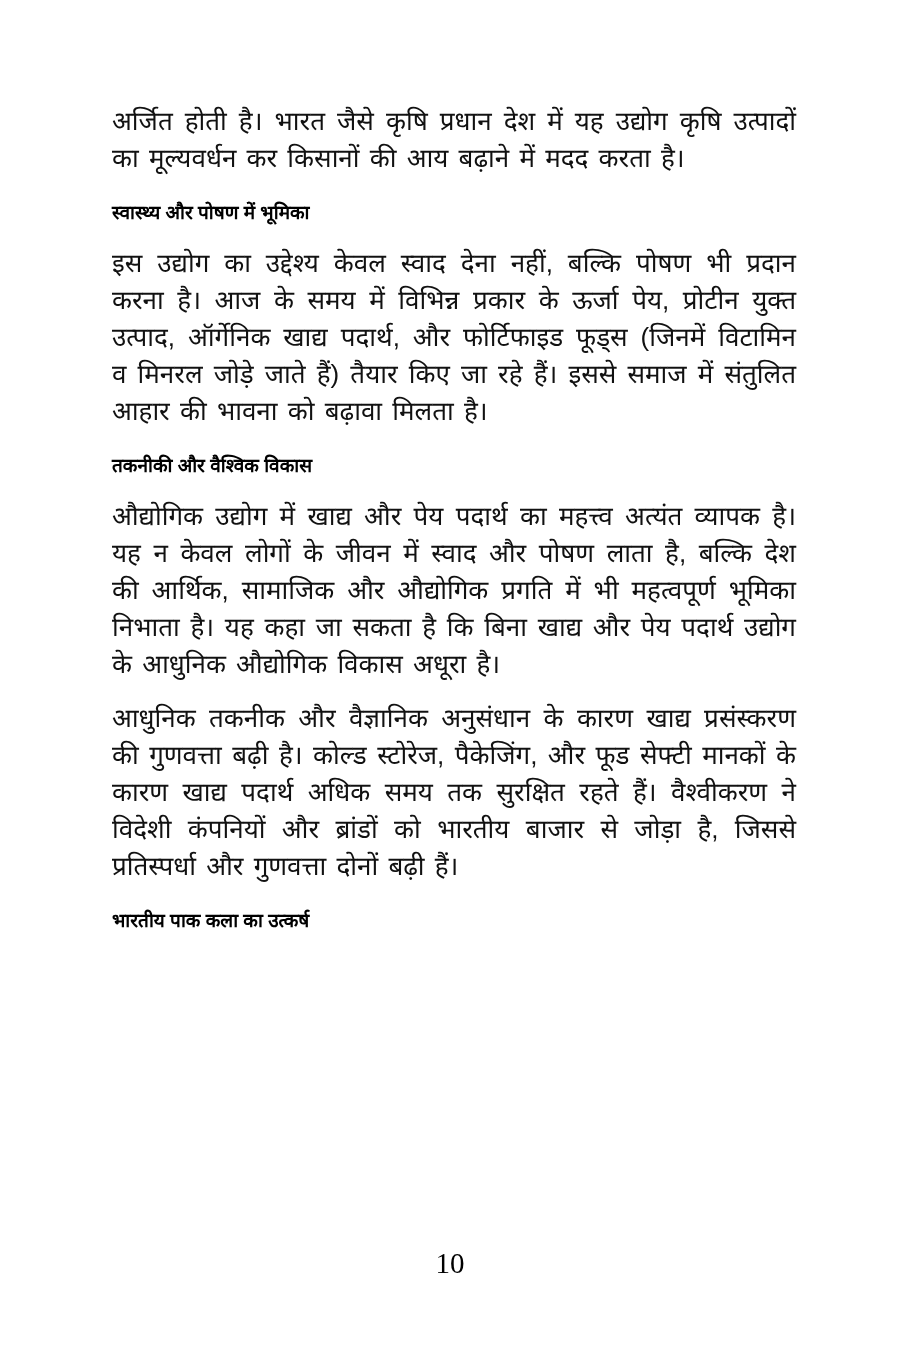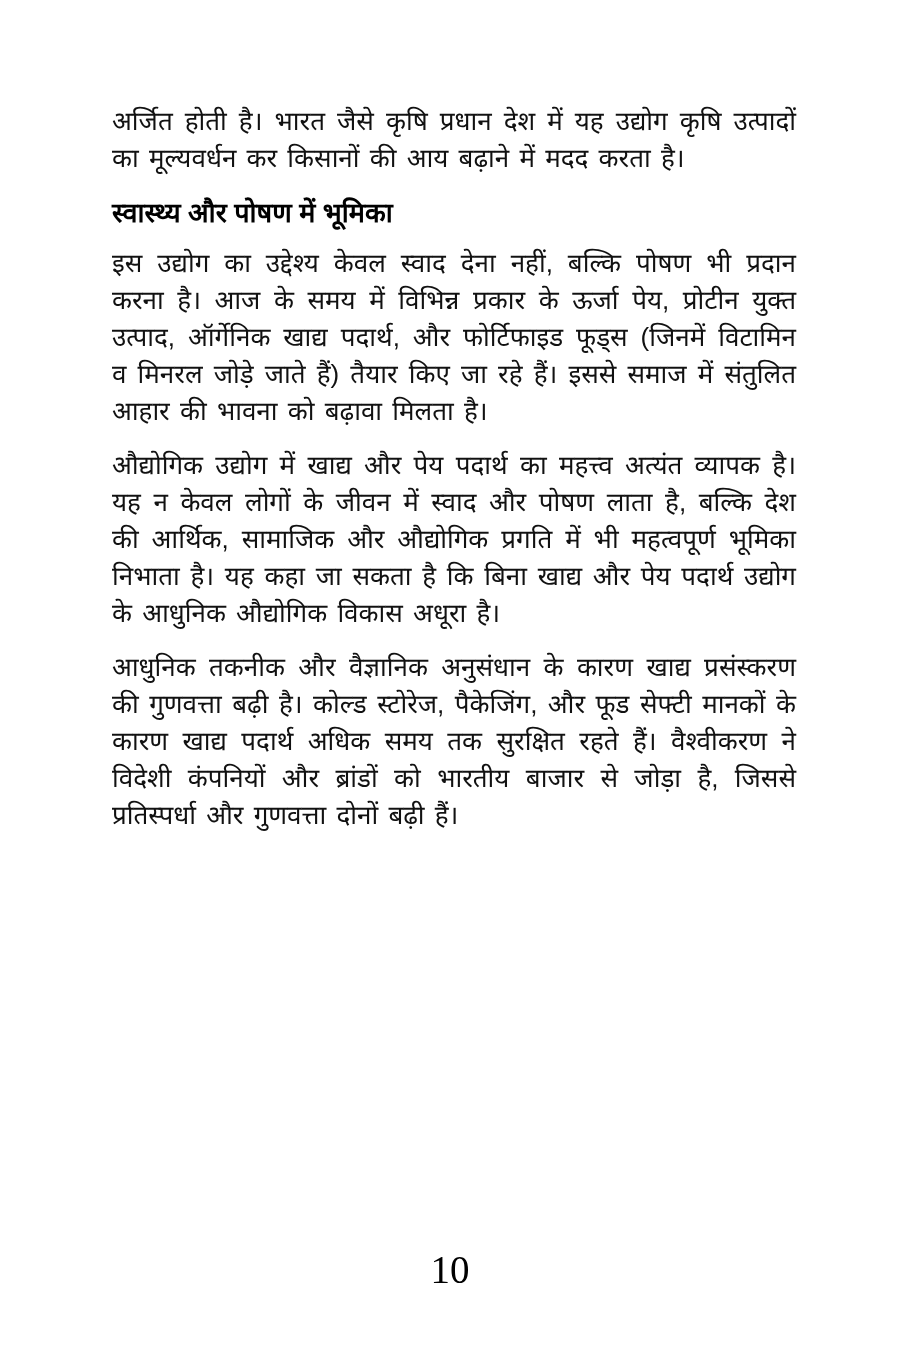--- a/index.html
+++ b/index.html
@@ -31,53 +31,55 @@
       line-height: 37px;
       text-align: justify;
       word-spacing: 3px;
       color: #111111;
       margin: 0 0 17px 0;
     }
 
     
 
     .heading {
-      font-size: 27px;
+      font-size: 19px;
       line-height: 38px;
       font-weight: 700;
       text-align: left;
       color: #000000;
       margin: 4px 0 13px 0;
     }
 
     .page-number {
       position: absolute;
       left: 0;
       top: 1247px;
       width: 100%;
       text-align: center;
       font-family: "Liberation Serif", "DejaVu Serif", serif;
-      font-size: 39px;
+      font-size: 29px;
       color: #000000;
     }
   </style>
 </head>
 <body>
 
 <div class="page">
 
   <p class="para">अर्जित होती है। भारत जैसे कृषि प्रधान देश में यह उद्योग कृषि उत्पादों का मूल्यवर्धन कर किसानों की आय बढ़ाने में मदद करता है।</p>
 
 
   <h2 class="heading">स्वास्थ्य और पोषण में भूमिका</h2>
 
   <p class="para">इस उद्योग का उद्देश्य केवल स्वाद देना नहीं, बल्कि पोषण भी प्रदान करना है। आज के समय में विभिन्न प्रकार के ऊर्जा पेय, प्रोटीन युक्त उत्पाद, ऑर्गेनिक खाद्य पदार्थ, और फोर्टिफाइड फूड्स (जिनमें विटामिन व मिनरल जोड़े जाते हैं) तैयार किए जा रहे हैं। इससे समाज में संतुलित आहार की भावना को बढ़ावा मिलता है।</p>
 
+  <h2 class="heading">तकनीकी और वैश्विक विकास</h2>
 
   <p class="para">औद्योगिक उद्योग में खाद्य और पेय पदार्थ का महत्त्व अत्यंत व्यापक है। यह न केवल लोगों के जीवन में स्वाद और पोषण लाता है, बल्कि देश की आर्थिक, सामाजिक और औद्योगिक प्रगति में भी महत्वपूर्ण भूमिका निभाता है। यह कहा जा सकता है कि बिना खाद्य और पेय पदार्थ उद्योग के आधुनिक औद्योगिक विकास अधूरा है।</p>
 
   <p class="para">आधुनिक तकनीक और वैज्ञानिक अनुसंधान के कारण खाद्य प्रसंस्करण की गुणवत्ता बढ़ी है। कोल्ड स्टोरेज, पैकेजिंग, और फूड सेफ्टी मानकों के कारण खाद्य पदार्थ अधिक समय तक सुरक्षित रहते हैं। वैश्वीकरण ने विदेशी कंपनियों और ब्रांडों को भारतीय बाजार से जोड़ा है, जिससे प्रतिस्पर्धा और गुणवत्ता दोनों बढ़ी हैं।</p>
 
+  <h2 class="heading">भारतीय पाक कला का उत्कर्ष</h2>
 
 
   <div class="page-number">10</div>
 
 </div>
 
 </body></html>

